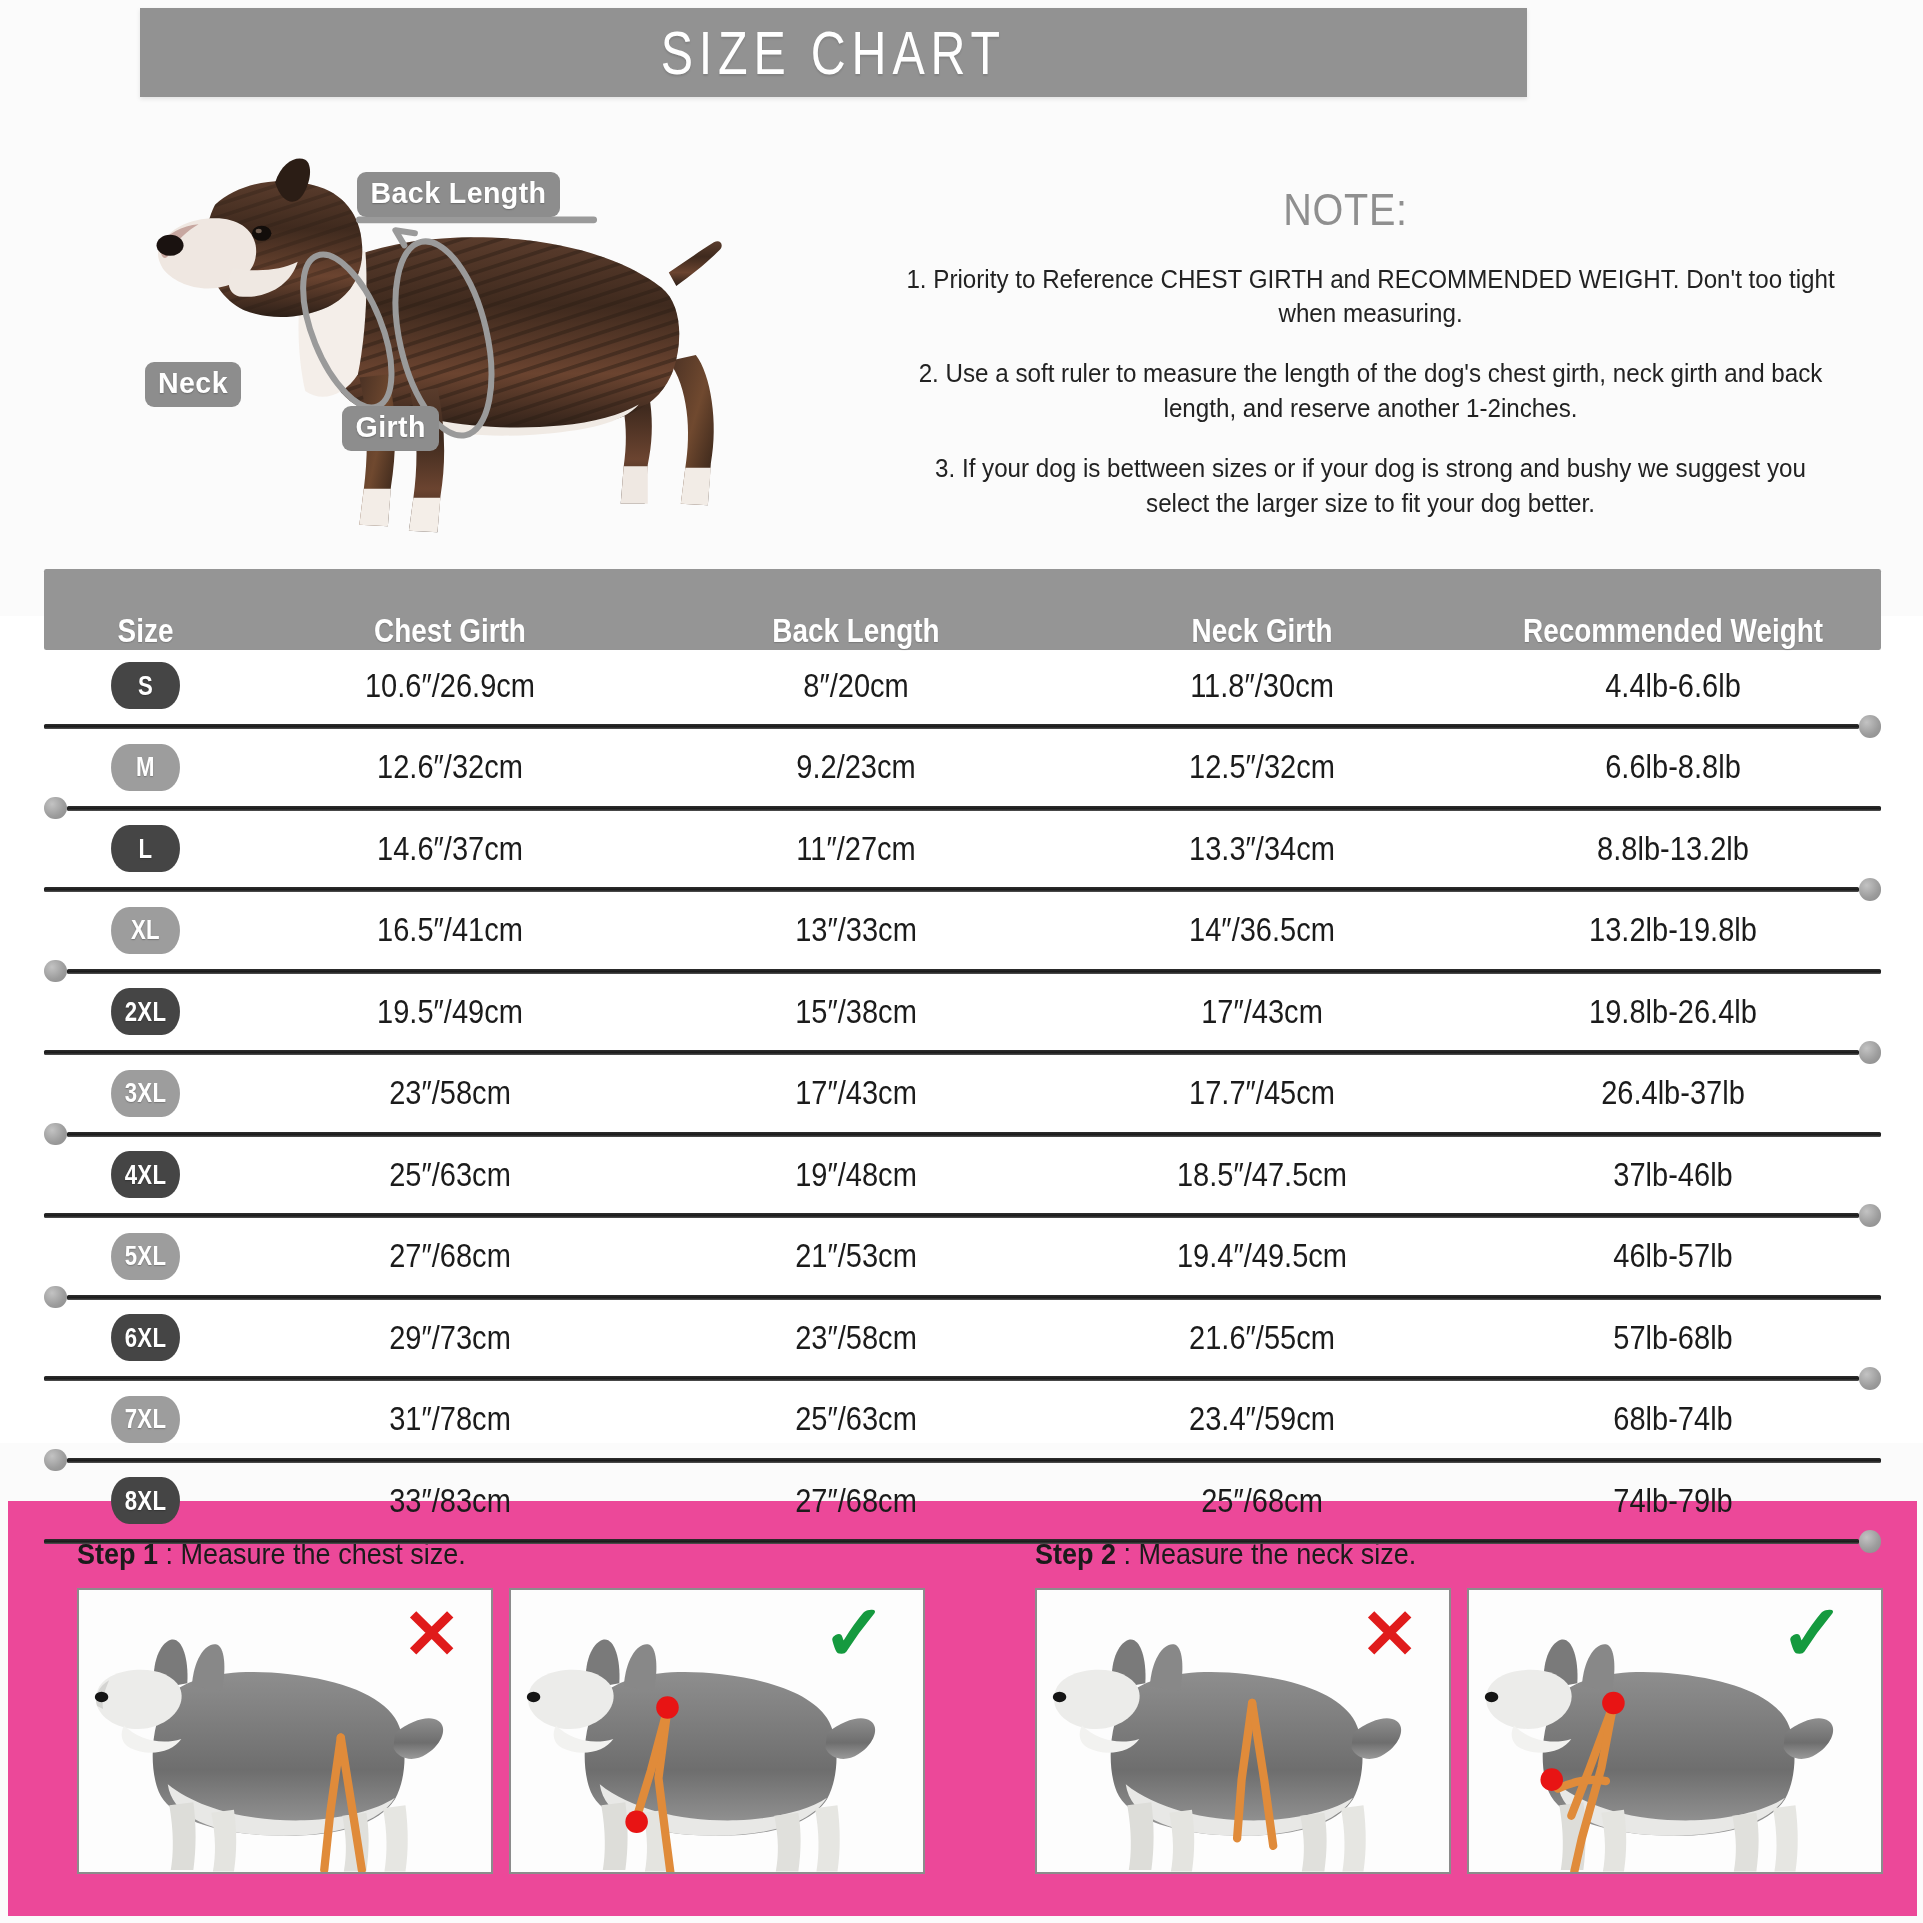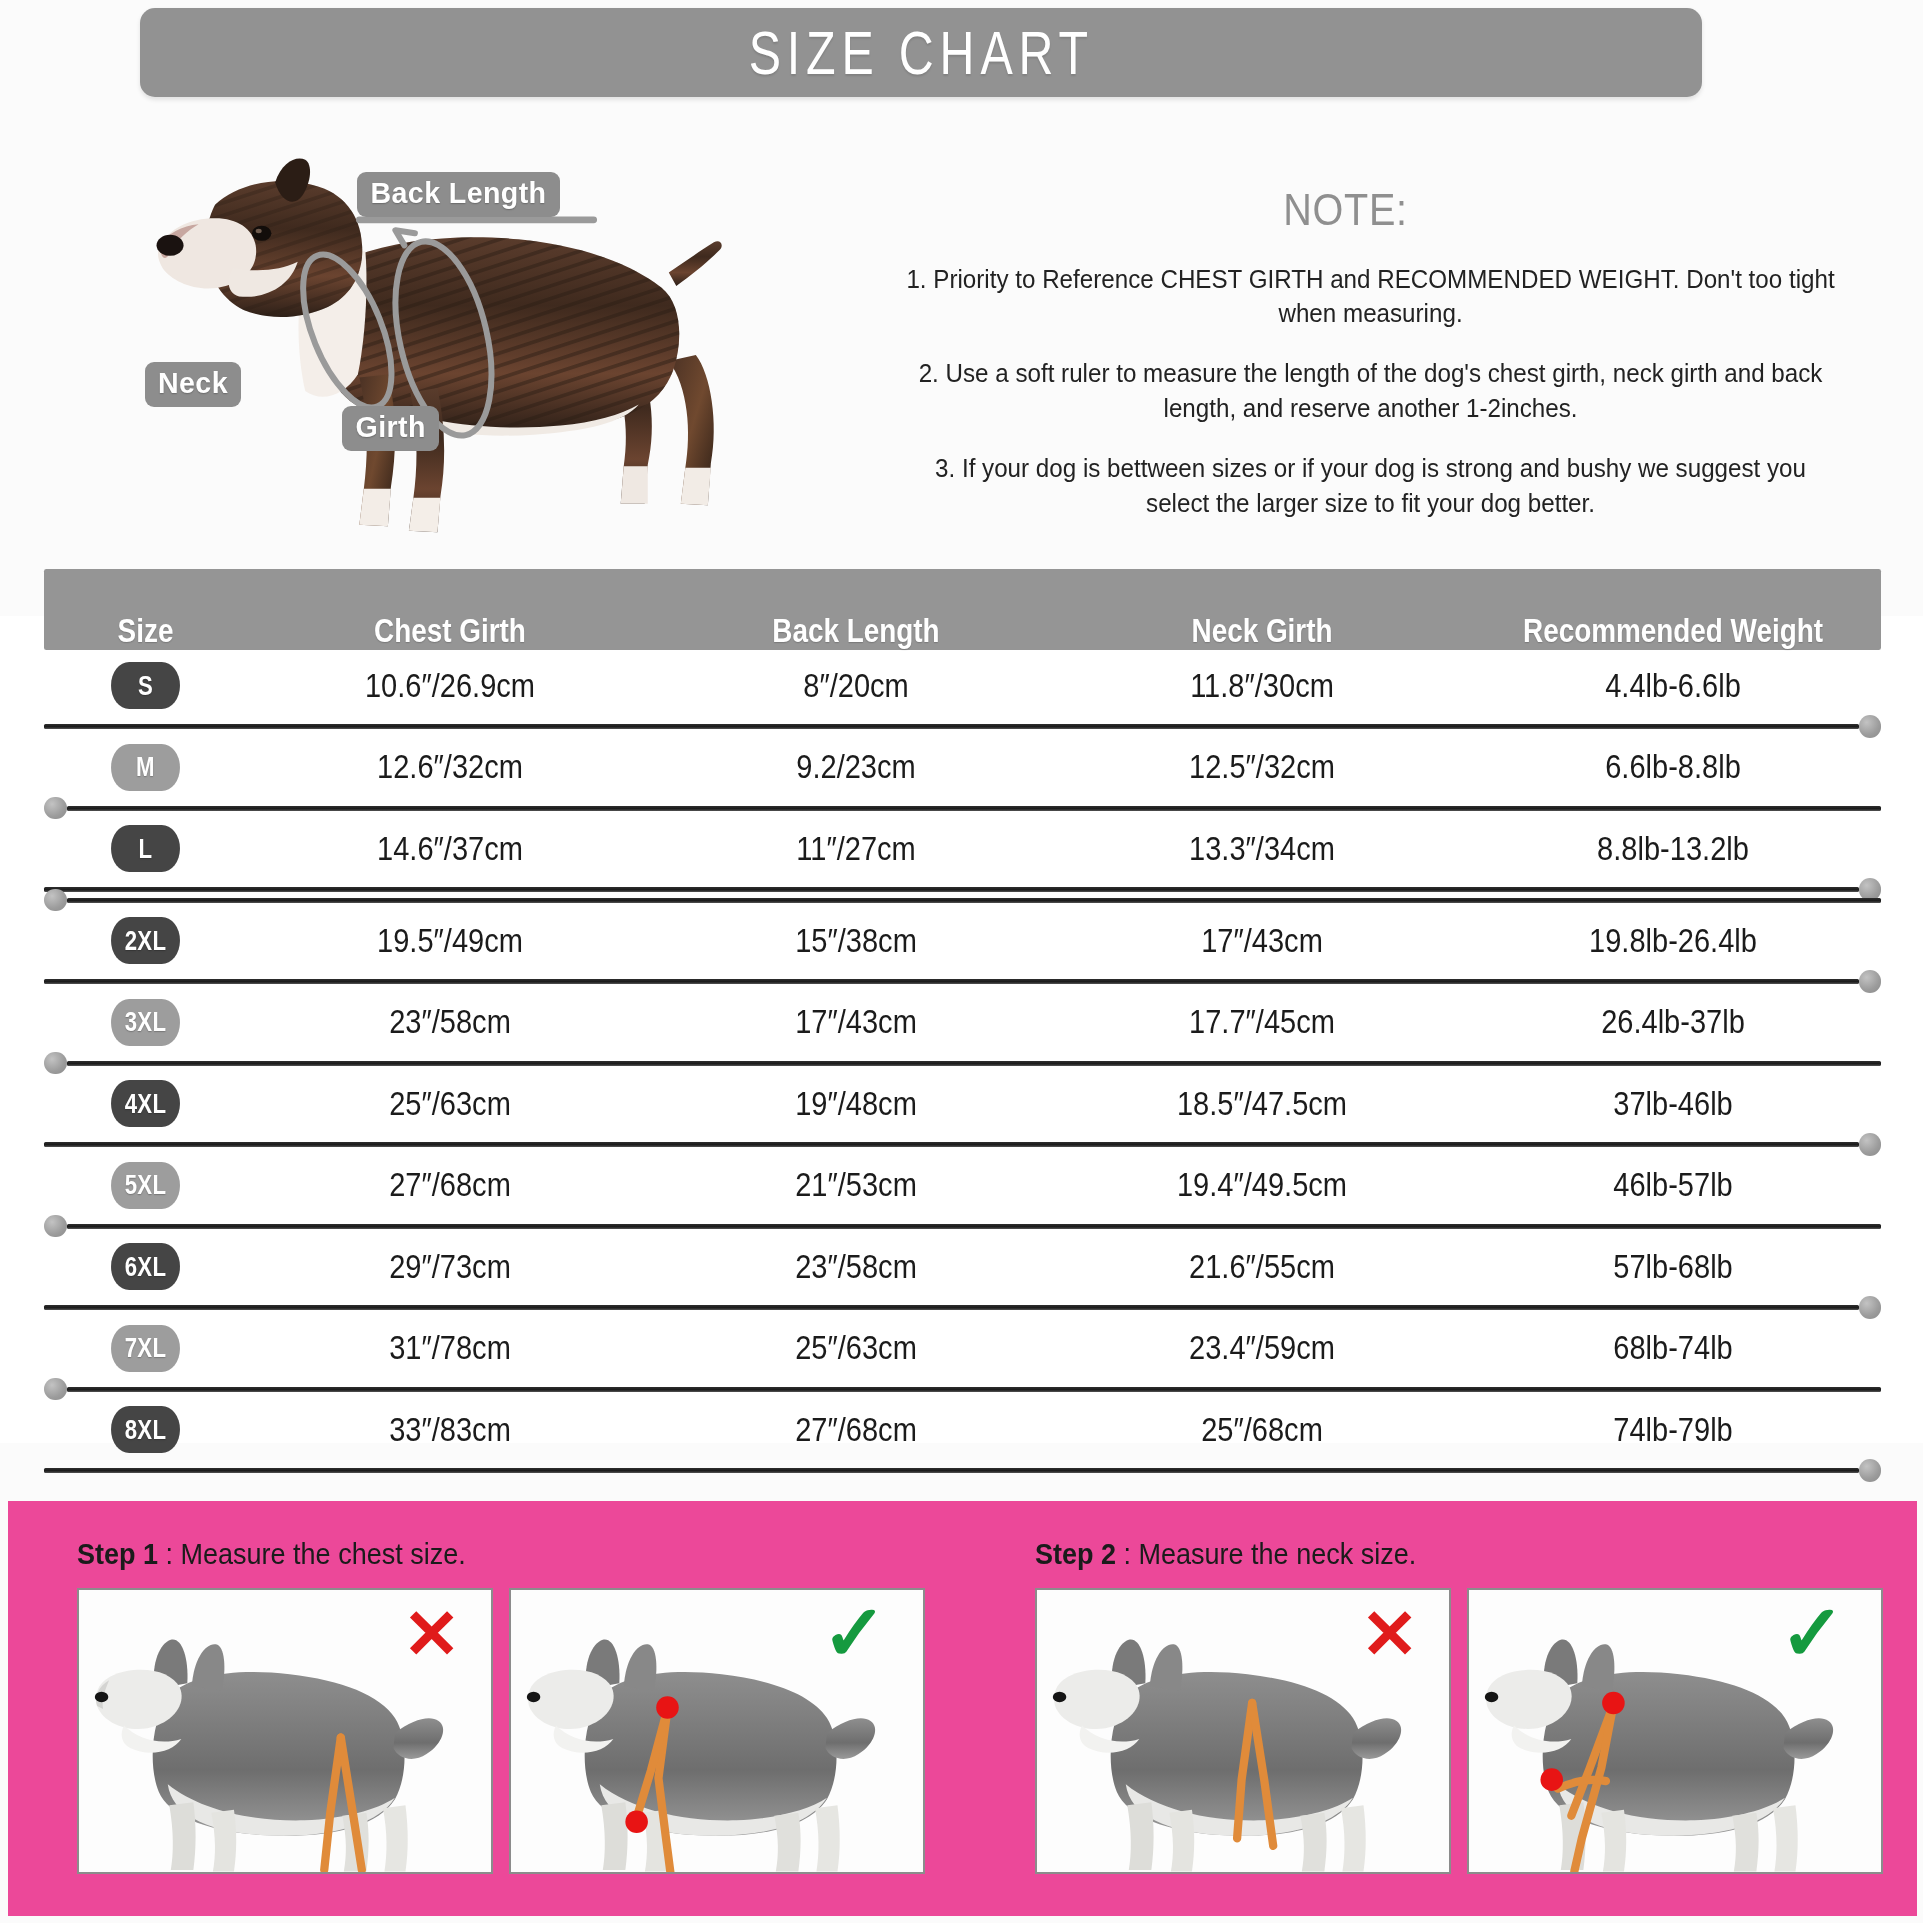--- a/index.html
+++ b/index.html
@@ -38,24 +38,24 @@
     left: 128px; top: 646px; width: 1676px; height: 797px;
     background: #ffffff;
     z-index: 0;
   }
 
   
   .header-banner {
     position: absolute;
     left: 140px;
     top: 7.5px;
-    width: 1562px;
+    width: 1387px;
     height: 89px;
     background: #929292;
-    border-radius: 15px;
+    border-radius: 0;
     display: flex;
     align-items: center;
     justify-content: center;
     box-shadow: 0 2.3px 4.5px rgba(0,0,0,0.10);
     z-index: 3;
   }
   .header-title {
     color: #ffffff;
     font-size: 62px;
     letter-spacing: 7.5px;
@@ -404,20 +404,29 @@
             <span class="size-badge badge-dark">L</span>
           </div>
           <div class="cell col-chest">14.6″/37cm</div>
           <div class="cell col-back">11″/27cm</div>
           <div class="cell col-neck">13.3″/34cm</div>
           <div class="cell col-weight">8.8lb-13.2lb</div>
         </div>
         <div class="divider right">
           <div class="bar"></div>
           <div class="ball"></div>
+        </div>
+        <div class="trow">
+          <div class="cell col-size cell-size">
+            <span class="size-badge badge-light">XL</span>
+          </div>
+          <div class="cell col-chest">16.5″/41cm</div>
+          <div class="cell col-back">13″/33cm</div>
+          <div class="cell col-neck">14″/36.5cm</div>
+          <div class="cell col-weight">13.2lb-19.8lb</div>
         </div>
         <div class="divider left">
           <div class="bar"></div>
           <div class="ball"></div>
         </div>
         <div class="trow">
           <div class="cell col-size cell-size">
             <span class="size-badge badge-dark">2XL</span>
           </div>
           <div class="cell col-chest">19.5″/49cm</div>

